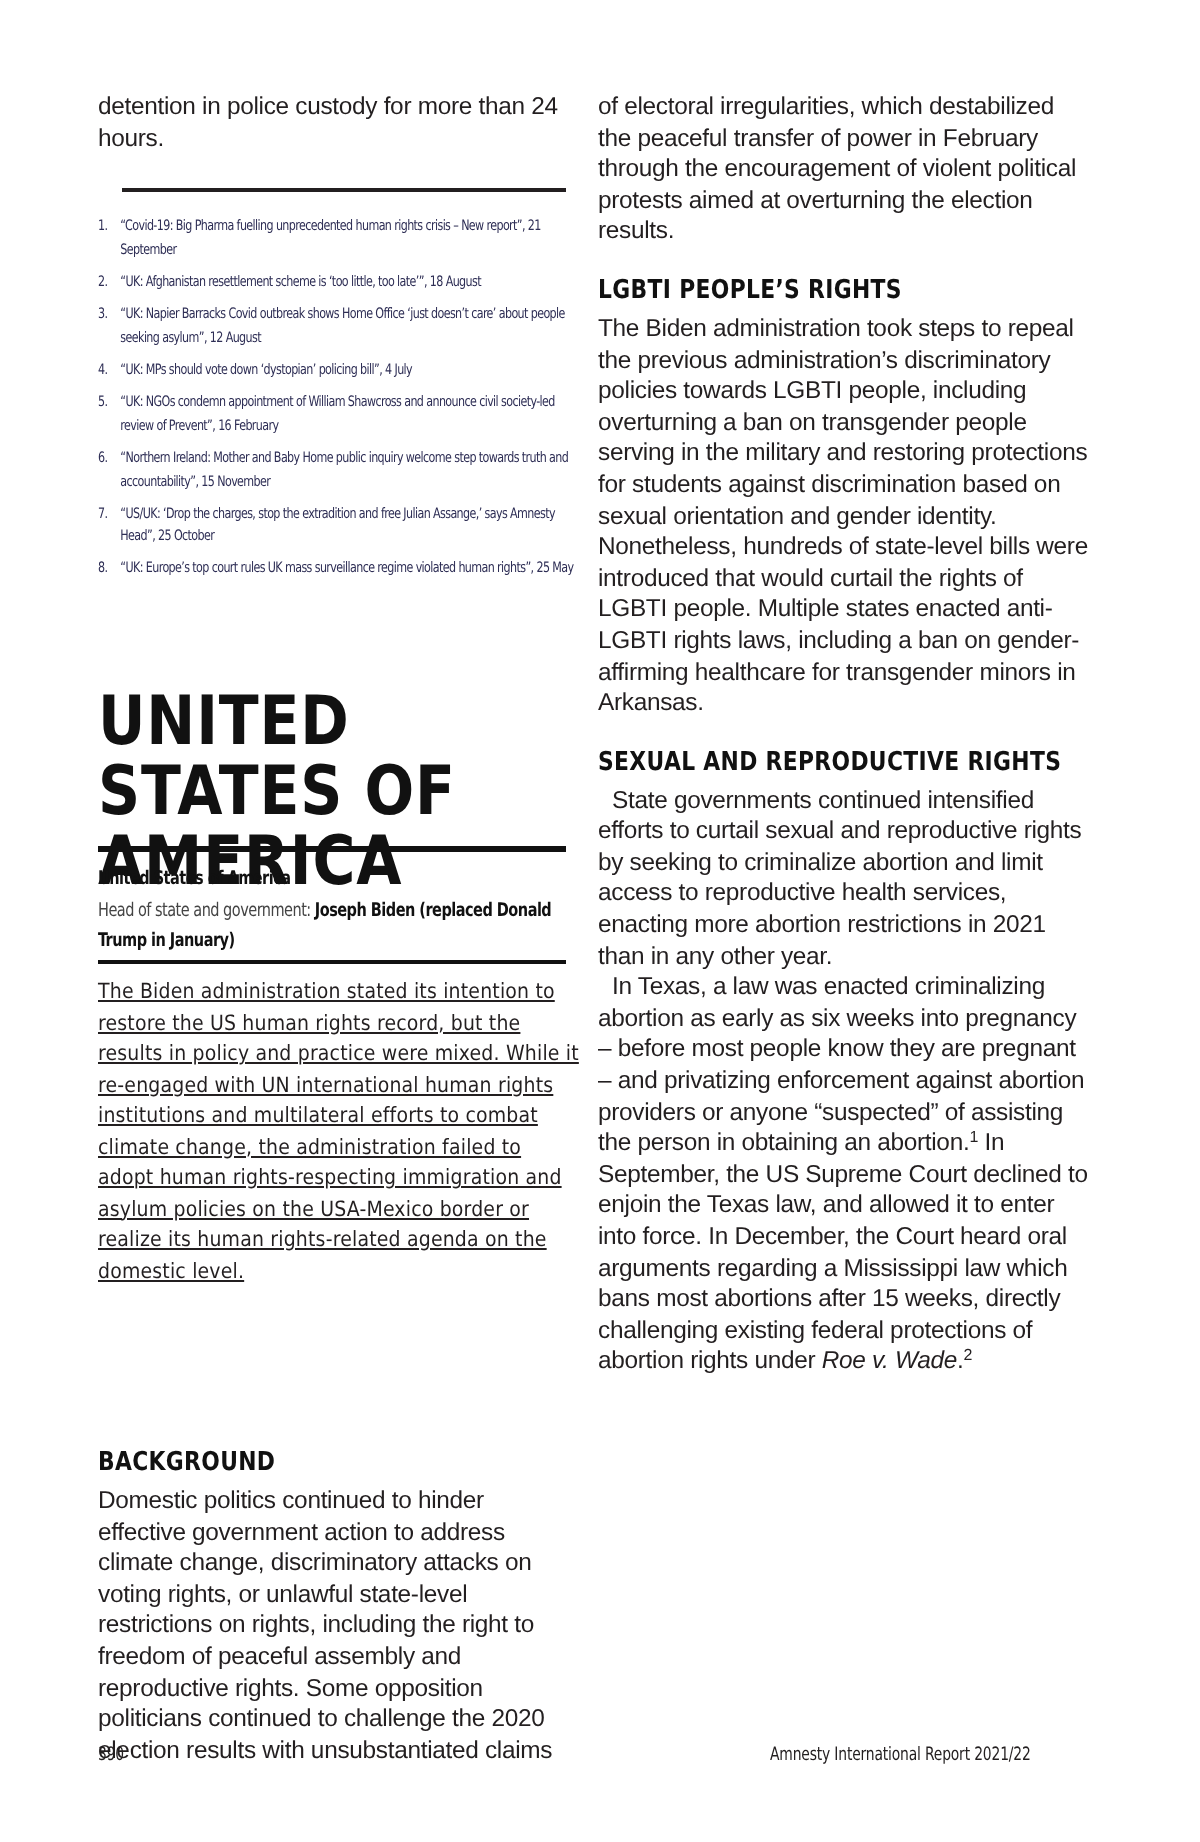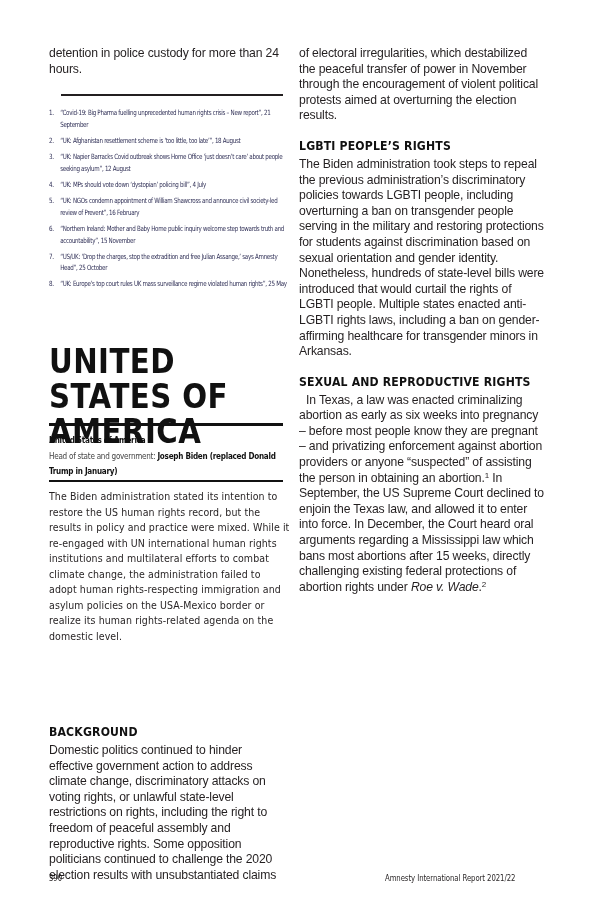--- a/index.html
+++ b/index.html
@@ -62,21 +62,21 @@
     letter-spacing: -0.3px;
     color: #231f20;
     transform: scaleX(0.86);
     transform-origin: left top;
     width: 280px;
   }
   .meta .lbl { color: #444; }
   .meta b { color: #111; }
   .meta-rule { position: absolute; left: 49px; top: 480px; width: 234px; height: 2px; background: #111; }
 
-  .summary { position: absolute; left: 49px; top: 489px; width: 240px; }
+  .summary { position: absolute; left: 49px; top: 489px; width: 240px; text-decoration: underline; }
   .summary p {
     margin: 0;
     font-family: "DejaVu Sans", sans-serif;
     font-size: 10.5px;
     line-height: 15.5px;
     letter-spacing: 0.1px;
     color: #231f20;
     transform: scaleX(0.90);
     transform-origin: left top;
     width: 268px;
@@ -146,24 +146,25 @@
   <div class="summary">
     <p>The Biden administration stated its intention to restore the US human rights record, but the results in policy and practice were mixed. While it re-engaged with UN international human rights institutions and multilateral efforts to combat climate change, the administration failed to adopt human rights-respecting immigration and asylum policies on the USA-Mexico border or realize its human rights-related agenda on the domestic level.</p>
   </div>
 
   <div class="bg-block">
     <h2 class="section-heading">BACKGROUND</h2>
     <p class="body-text">Domestic politics continued to hinder effective government action to address climate change, discriminatory attacks on voting rights, or unlawful state-level restrictions on rights, including the right to freedom of peaceful assembly and reproductive rights. Some opposition politicians continued to challenge the 2020 election results with unsubstantiated claims</p>
   </div>
 
   <div class="col-right">
-    <p class="body-text">of electoral irregularities, which destabilized the peaceful transfer of power in November through the encouragement of violent political protests aimed at overturning the election results.</p>
+    <p class="body-text">of electoral irregularities, which destabilized the peaceful transfer of power in February through the encouragement of violent political protests aimed at overturning the election results.</p>
 
     <h2 class="section-heading lgbti-heading">LGBTI PEOPLE’S RIGHTS</h2>
     <p class="body-text">The Biden administration took steps to repeal the previous administration’s discriminatory policies towards LGBTI people, including overturning a ban on transgender people serving in the military and restoring protections for students against discrimination based on sexual orientation and gender identity. Nonetheless, hundreds of state-level bills were introduced that would curtail the rights of LGBTI people. Multiple states enacted anti-LGBTI rights laws, including a ban on gender-affirming healthcare for transgender minors in Arkansas.</p>
 
     <h2 class="section-heading srr-heading">SEXUAL AND REPRODUCTIVE RIGHTS</h2>
+    <p class="body-text indent">State governments continued intensified efforts to curtail sexual and reproductive rights by seeking to criminalize abortion and limit access to reproductive health services, enacting more abortion restrictions in 2021 than in any other year.</p>
     <p class="body-text indent"><span>In Texas, a law was enacted criminalizing abortion as early as six weeks into pregnancy – before most people know they are pregnant – and privatizing enforcement against abortion providers or anyone “suspected” of assisting the person in obtaining an abortion.</span><sup>1</sup> <span>In September, the US Supreme Court declined to enjoin the Texas law, and allowed it to enter into force. In December, the Court heard oral arguments regarding a Mississippi law which bans most abortions after 15 weeks, directly challenging existing federal protections of abortion rights under </span><i>Roe v. Wade</i><span>.</span><sup>2</sup></p>
   </div>
 
   <div class="footer page-num">390</div>
   <div class="footer report-name">Amnesty International Report 2021/22</div>
 </div>
 
 </body></html>

